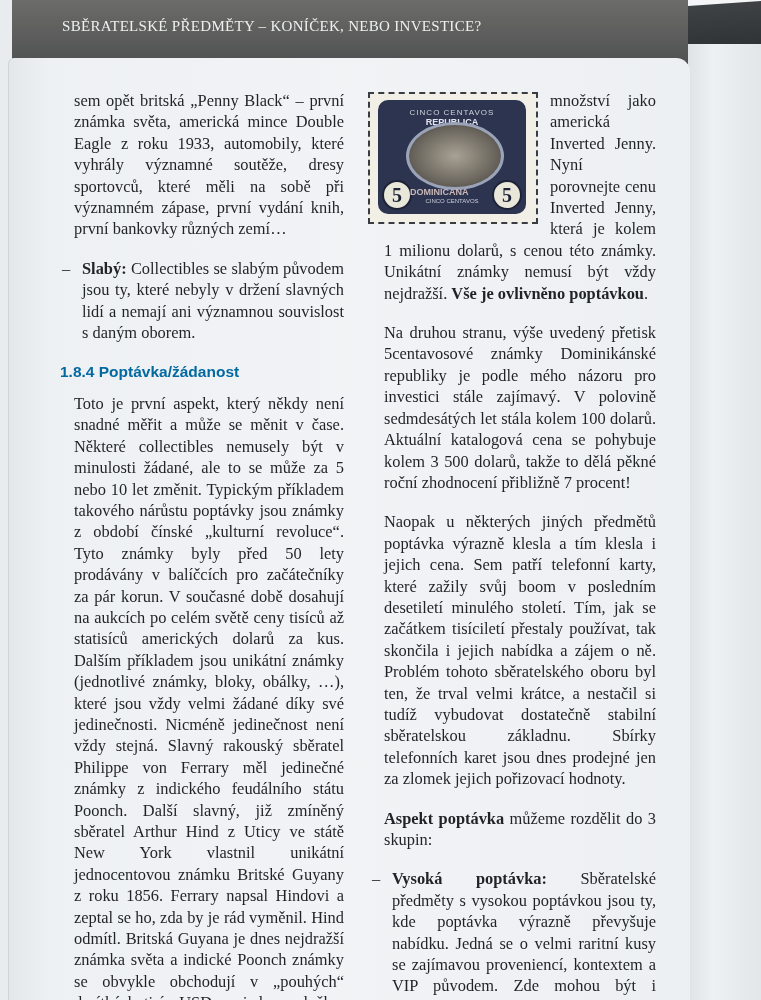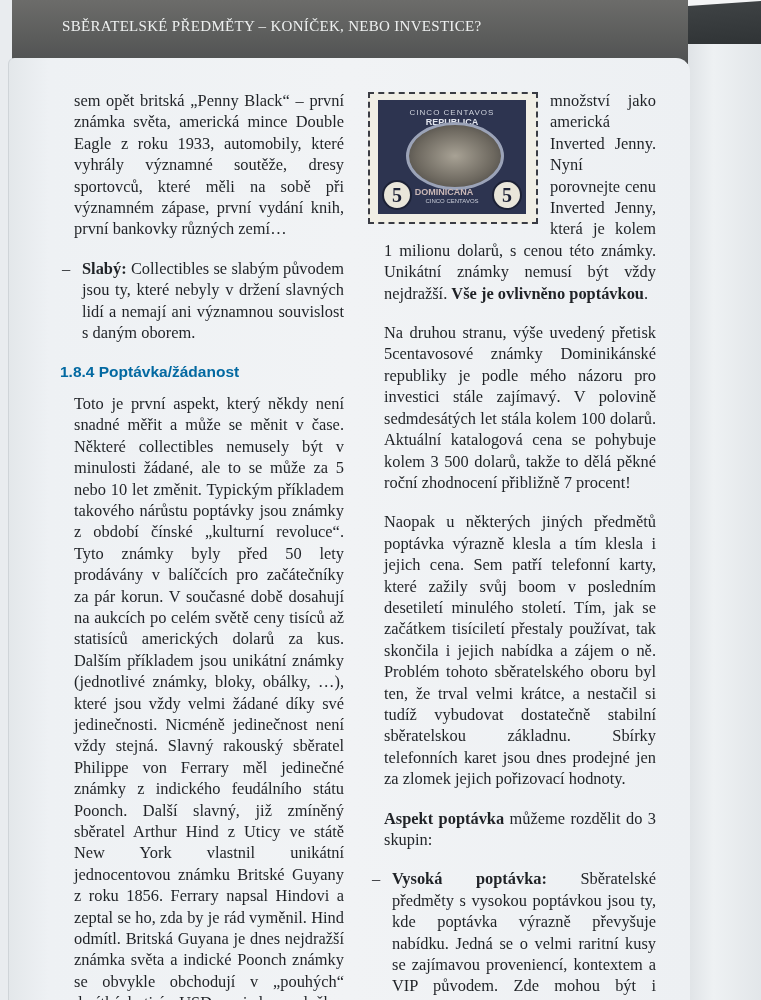--- a/index.html
+++ b/index.html
@@ -54,32 +54,32 @@
     font-family: "Liberation Sans", "DejaVu Sans", sans-serif;
     font-weight: 700; font-size: 15.5px; margin: 8px 0 10px -2px; color: #0369a1;
   }
   .stamp-wrap {
     float: left; width: 166px; height: 128px; margin: 2px 12px 4px -4px; position: relative;
     background: #f1efe6;
     border: 2px dashed #3a3c44;
   }
   .stamp {
     position: absolute; left: 8px; top: 6px; width: 148px; height: 114px;
-    background: #2d3450; border-radius: 0;
+    background: #2d3450; border-radius: 10px;
   }
   .stamp-oval {
     position: absolute; left: 28px; top: 22px; width: 92px; height: 62px;
     border-radius: 50%; background: radial-gradient(ellipse at center, #a8a295 0%, #6d685f 60%, #3b3a3a 100%);
     border: 3px solid #9ba3b8;
   }
   .stamp-top { position: absolute; left: 0; top: 2px; width: 100%; text-align: center; color: #cfd3dd; font-size: 8px; font-family: "Liberation Sans", sans-serif; letter-spacing: 1px; }
   .stamp-rep { position: absolute; left: 0; top: 12px; width: 100%; text-align: center; color: #e3e6ee; font-size: 9px; font-weight: 700; font-family: "Liberation Sans", sans-serif; }
   .stamp-num { position: absolute; top: 80px; width: 26px; height: 26px; border-radius: 50%; background: #e9e6da; color: #1d2236; font-size: 20px; font-weight: 700; text-align: center; line-height: 26px; border: 2px solid #1d2236; }
   .stamp-num.l { left: 4px; } .stamp-num.r { right: 4px; }
-  .stamp-over { position: absolute; left: 32px; top: 82px; width: 68px; text-align: center; color: #c9b7b6; font-size: 9px; font-weight: 700; font-family: "Liberation Sans", sans-serif; }
+  .stamp-over { position: absolute; left: 32px; top: 82px; width: 68px; color: #c9b7b6; font-size: 9px; font-weight: 700; font-family: "Liberation Sans", sans-serif; }
   .stamp-bottom { position: absolute; left: 0; bottom: 2px; width: 100%; text-align: center; color: #c9cdd8; font-size: 6px; font-family: "Liberation Sans", sans-serif; }
 </style>
 </head>
 <body>
 
 <div class="header-band">
   <div class="header-title">SBĚRATELSKÉ PŘEDMĚTY – KONÍČEK, NEBO INVESTICE?</div>
 </div>
 <div class="next-page-white"></div>
 <div class="next-page-band"></div>

